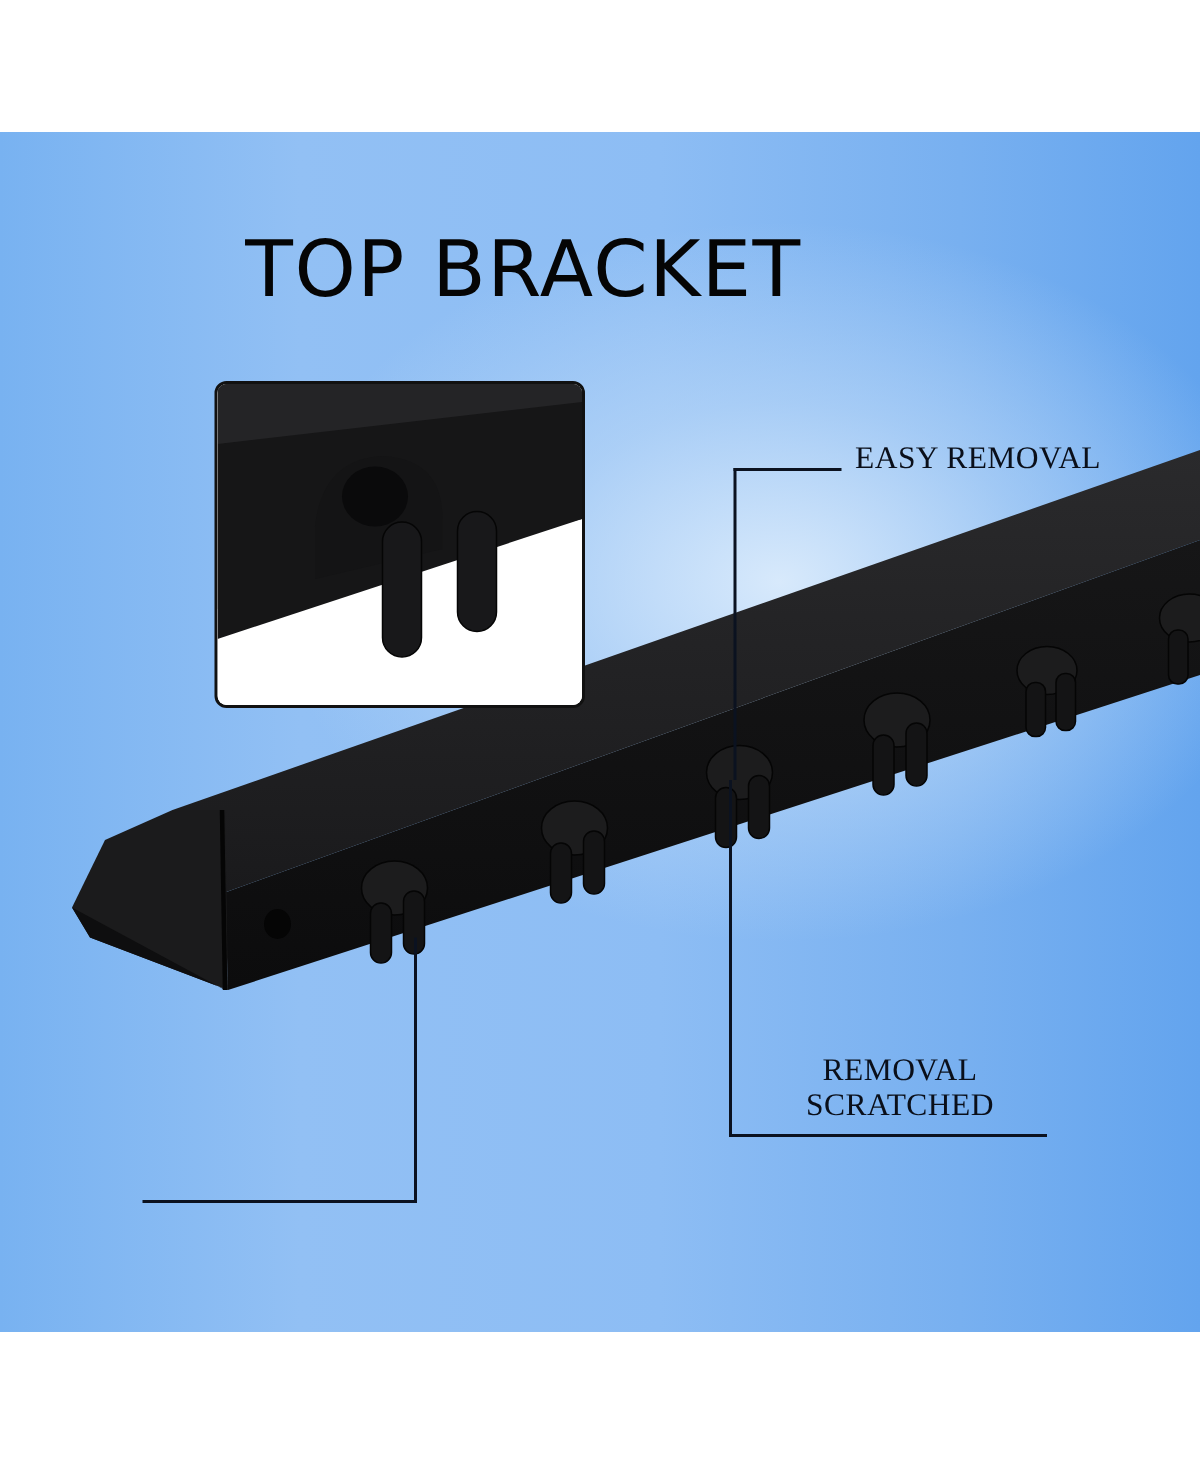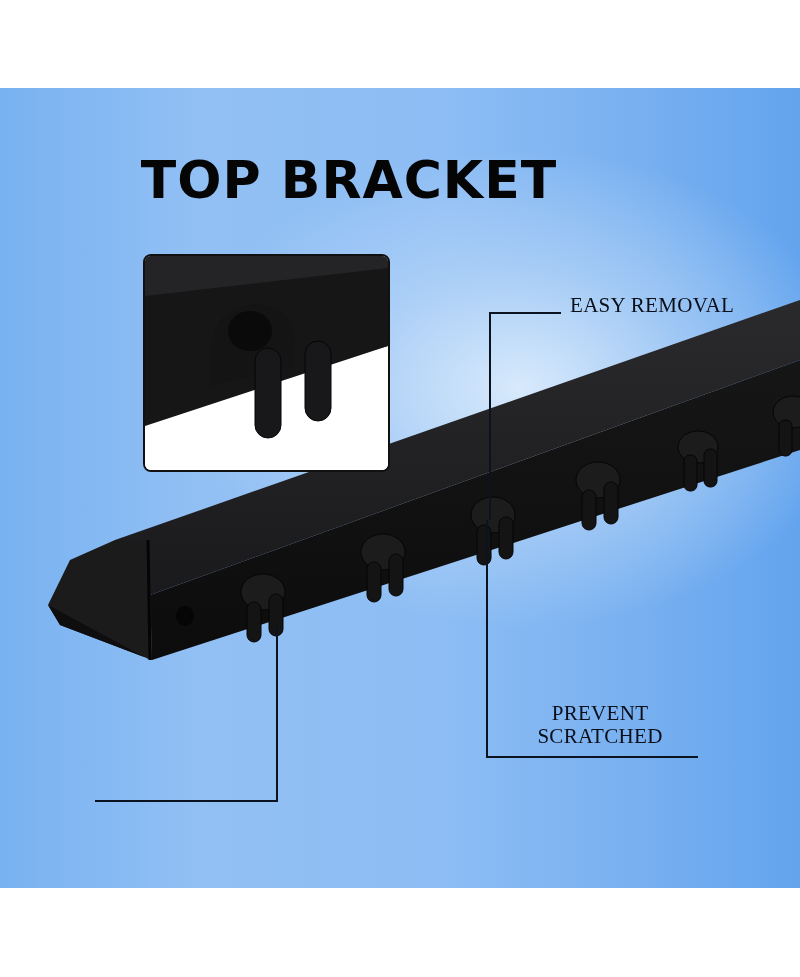--- a/index.html
+++ b/index.html
@@ -5,21 +5,21 @@
   html, body { margin: 0; padding: 0; }
   body { width: 800px; height: 977px; background: #ffffff; position: relative; overflow: hidden; font-family: "DejaVu Sans", sans-serif; }
   .band {
     position: absolute; left: 0; top: 88px; width: 800px; height: 800px;
     background:
       radial-gradient(ellipse 420px 300px at 520px 300px, rgba(220,236,252,0.95) 0%, rgba(190,218,248,0.6) 40%, rgba(150,195,245,0) 80%),
       linear-gradient(90deg, #78b2f1 0%, #92c0f4 25%, #8dbdf4 55%, #78b0f0 80%, #63a4ee 100%);
   }
   .title {
     position: absolute; left: 0; width: 712px; top: 150px; text-align: center;
-    font-family: "DejaVu Sans", sans-serif; font-weight: bold; font-size: 52px;
+    font-family: "DejaVu Sans", sans-serif; font-weight: normal; font-size: 52px;
     letter-spacing: 1px; color: #050505; margin: 0; padding-left: 0;
   }
   .title span { display: inline-block; transform: translateX(-7px); }
   .label { position: absolute; font-family: Liberation Serif, serif; color: #0a0f1a; font-size: 21px; text-align: center; line-height: 23px; letter-spacing: 0.3px; }
   .line { position: absolute; background: #0b1220; }
   .inset {
     position: absolute; left: 143px; top: 254px; width: 243px; height: 214px;
     border: 2px solid #111; border-radius: 8px; overflow: hidden; background: #fff;
   }
   svg { display: block; }
@@ -102,20 +102,20 @@
 
 <div class="line" style="left:489px;top:312px;width:72px;height:2px;"></div>
 <div class="line" style="left:489px;top:312px;width:2px;height:208px;"></div>
 <div class="label" style="left:570px;top:294px;width:180px;text-align:left;">
   <span>EASY REMOVAL</span>
 </div>
 
 <div class="line" style="left:486px;top:520px;width:2px;height:237px;"></div>
 <div class="line" style="left:486px;top:756px;width:212px;height:2px;"></div>
 <div class="label" style="left:520px;top:702px;width:160px;">
-  <div>PREVENT</div>
+  <div>REMOVAL</div>
   <div>SCRATCHED</div>
 </div>
 
 <div class="line" style="left:276px;top:625px;width:2px;height:177px;"></div>
 <div class="line" style="left:95px;top:800px;width:183px;height:2px;"></div>
 <div class="label" style="left:100px;top:750px;width:170px;">
 </div>
 
 </body></html>

